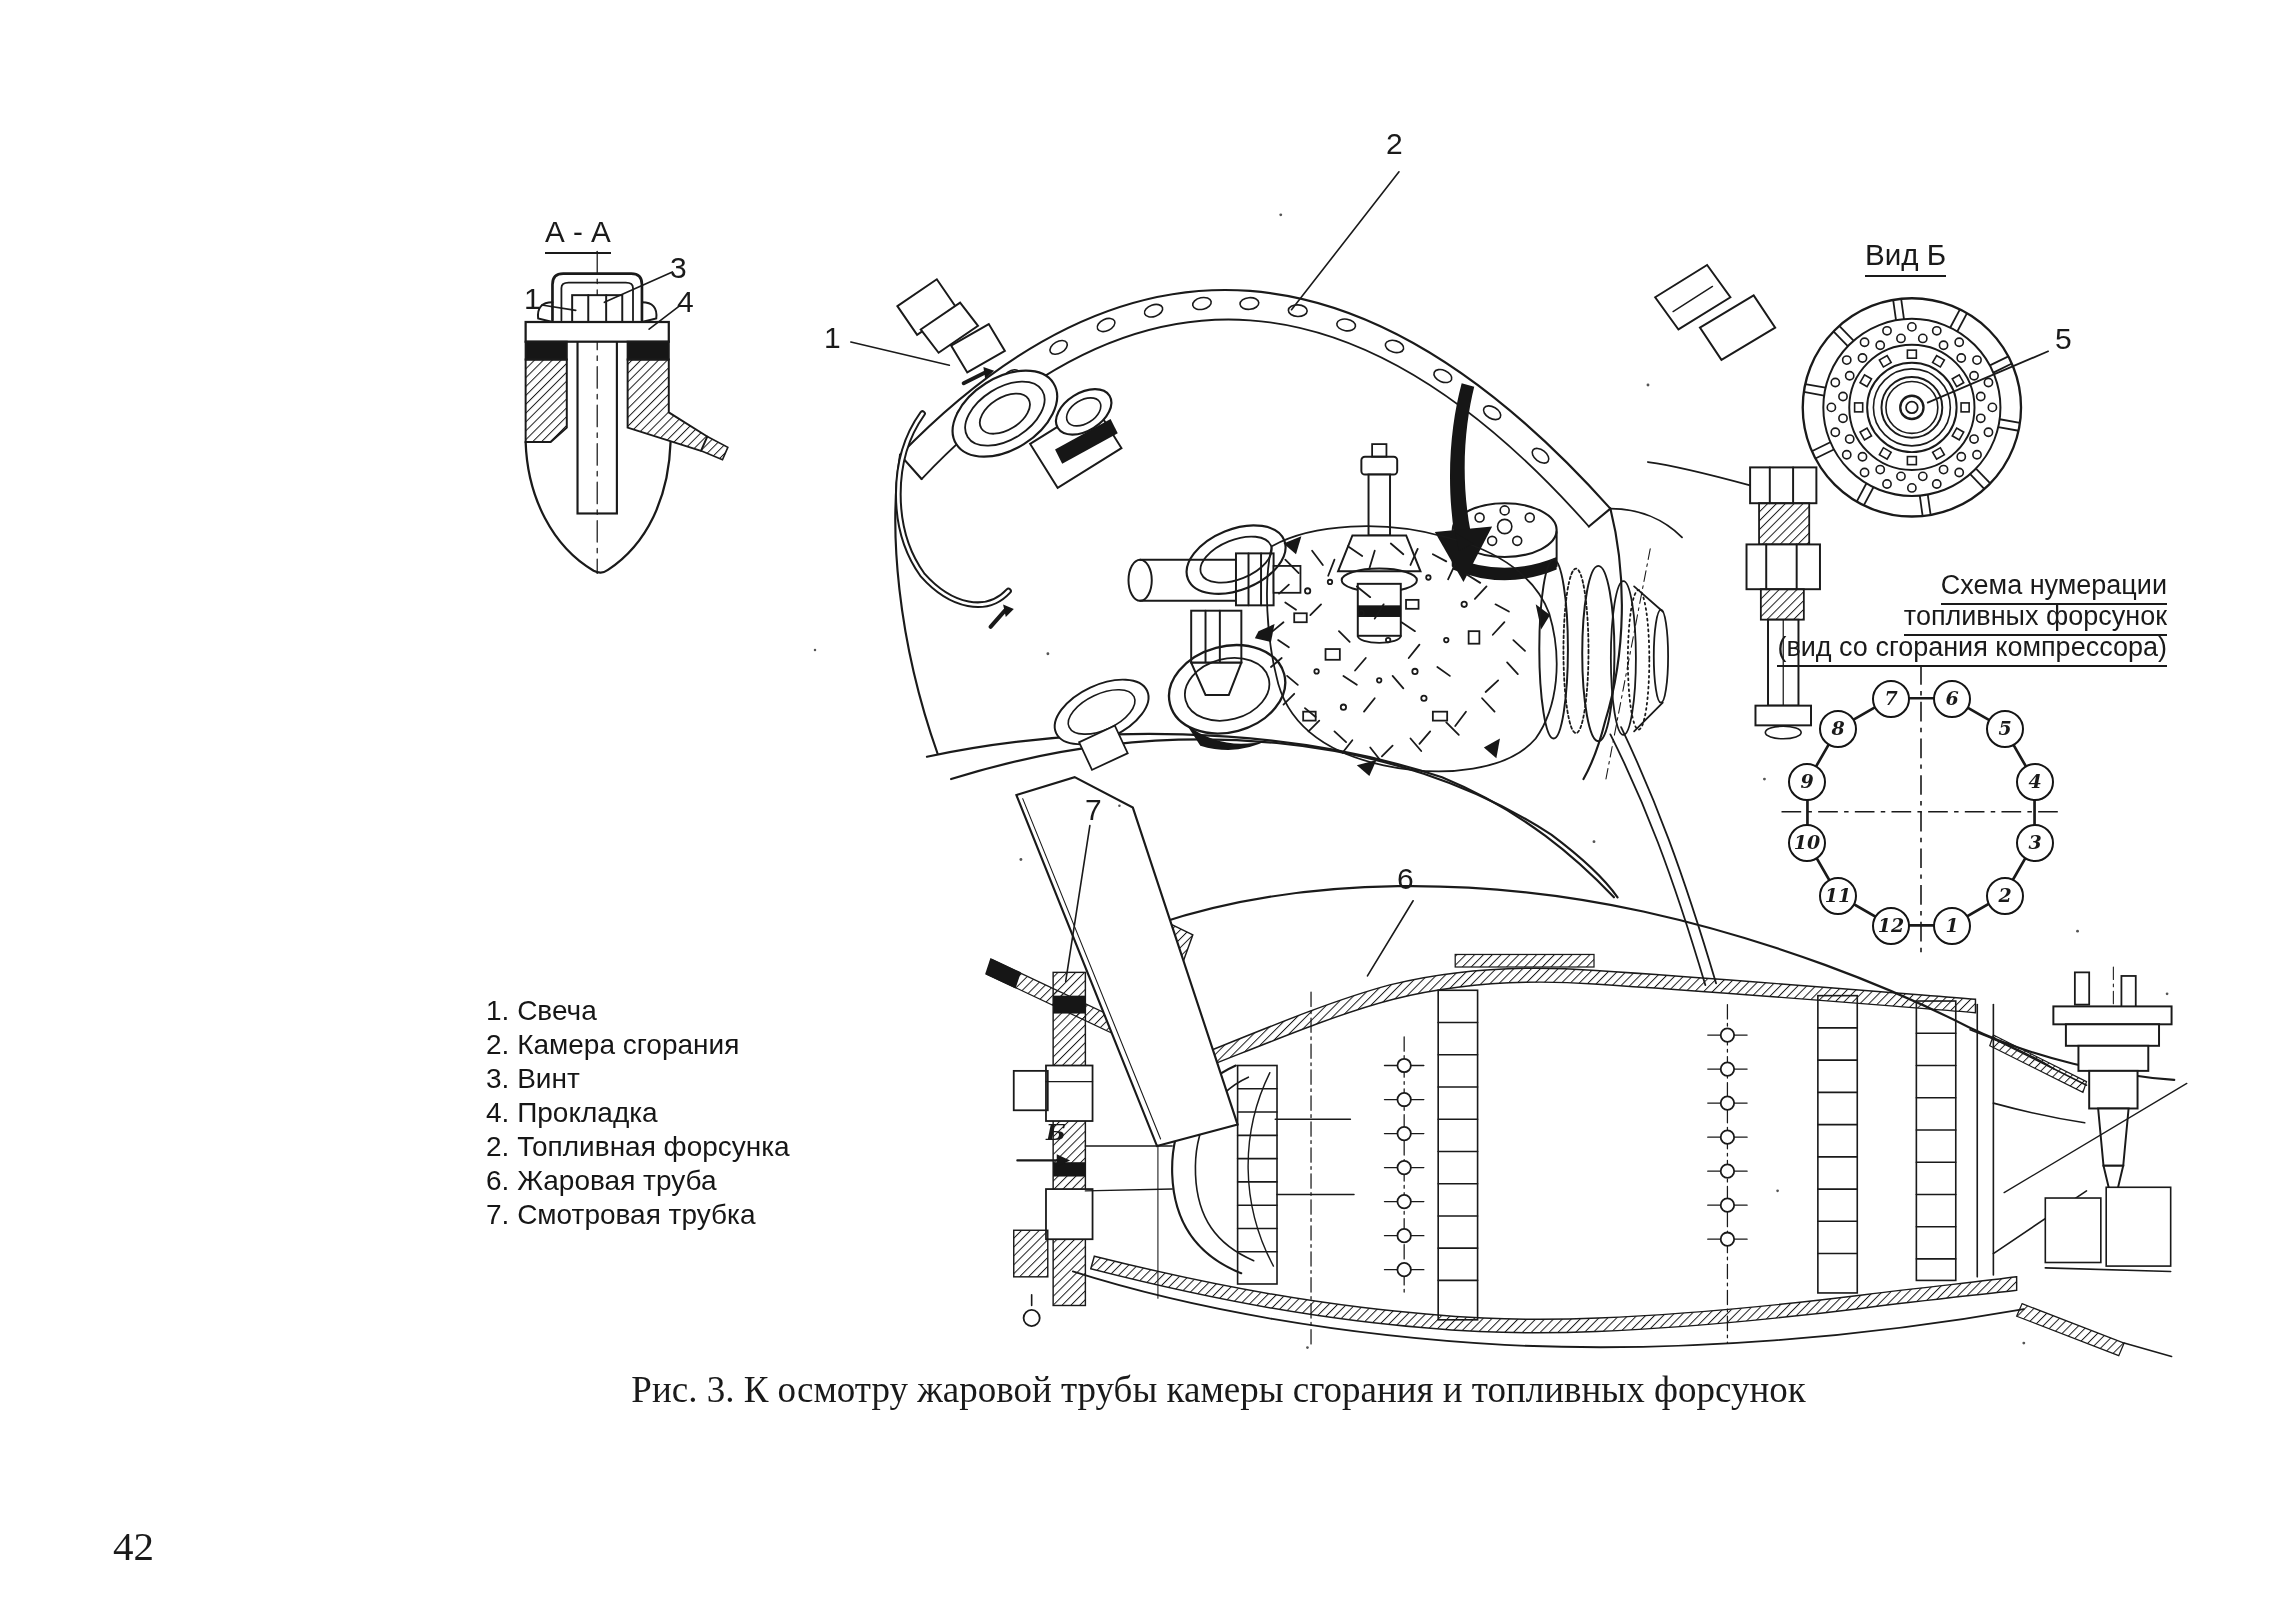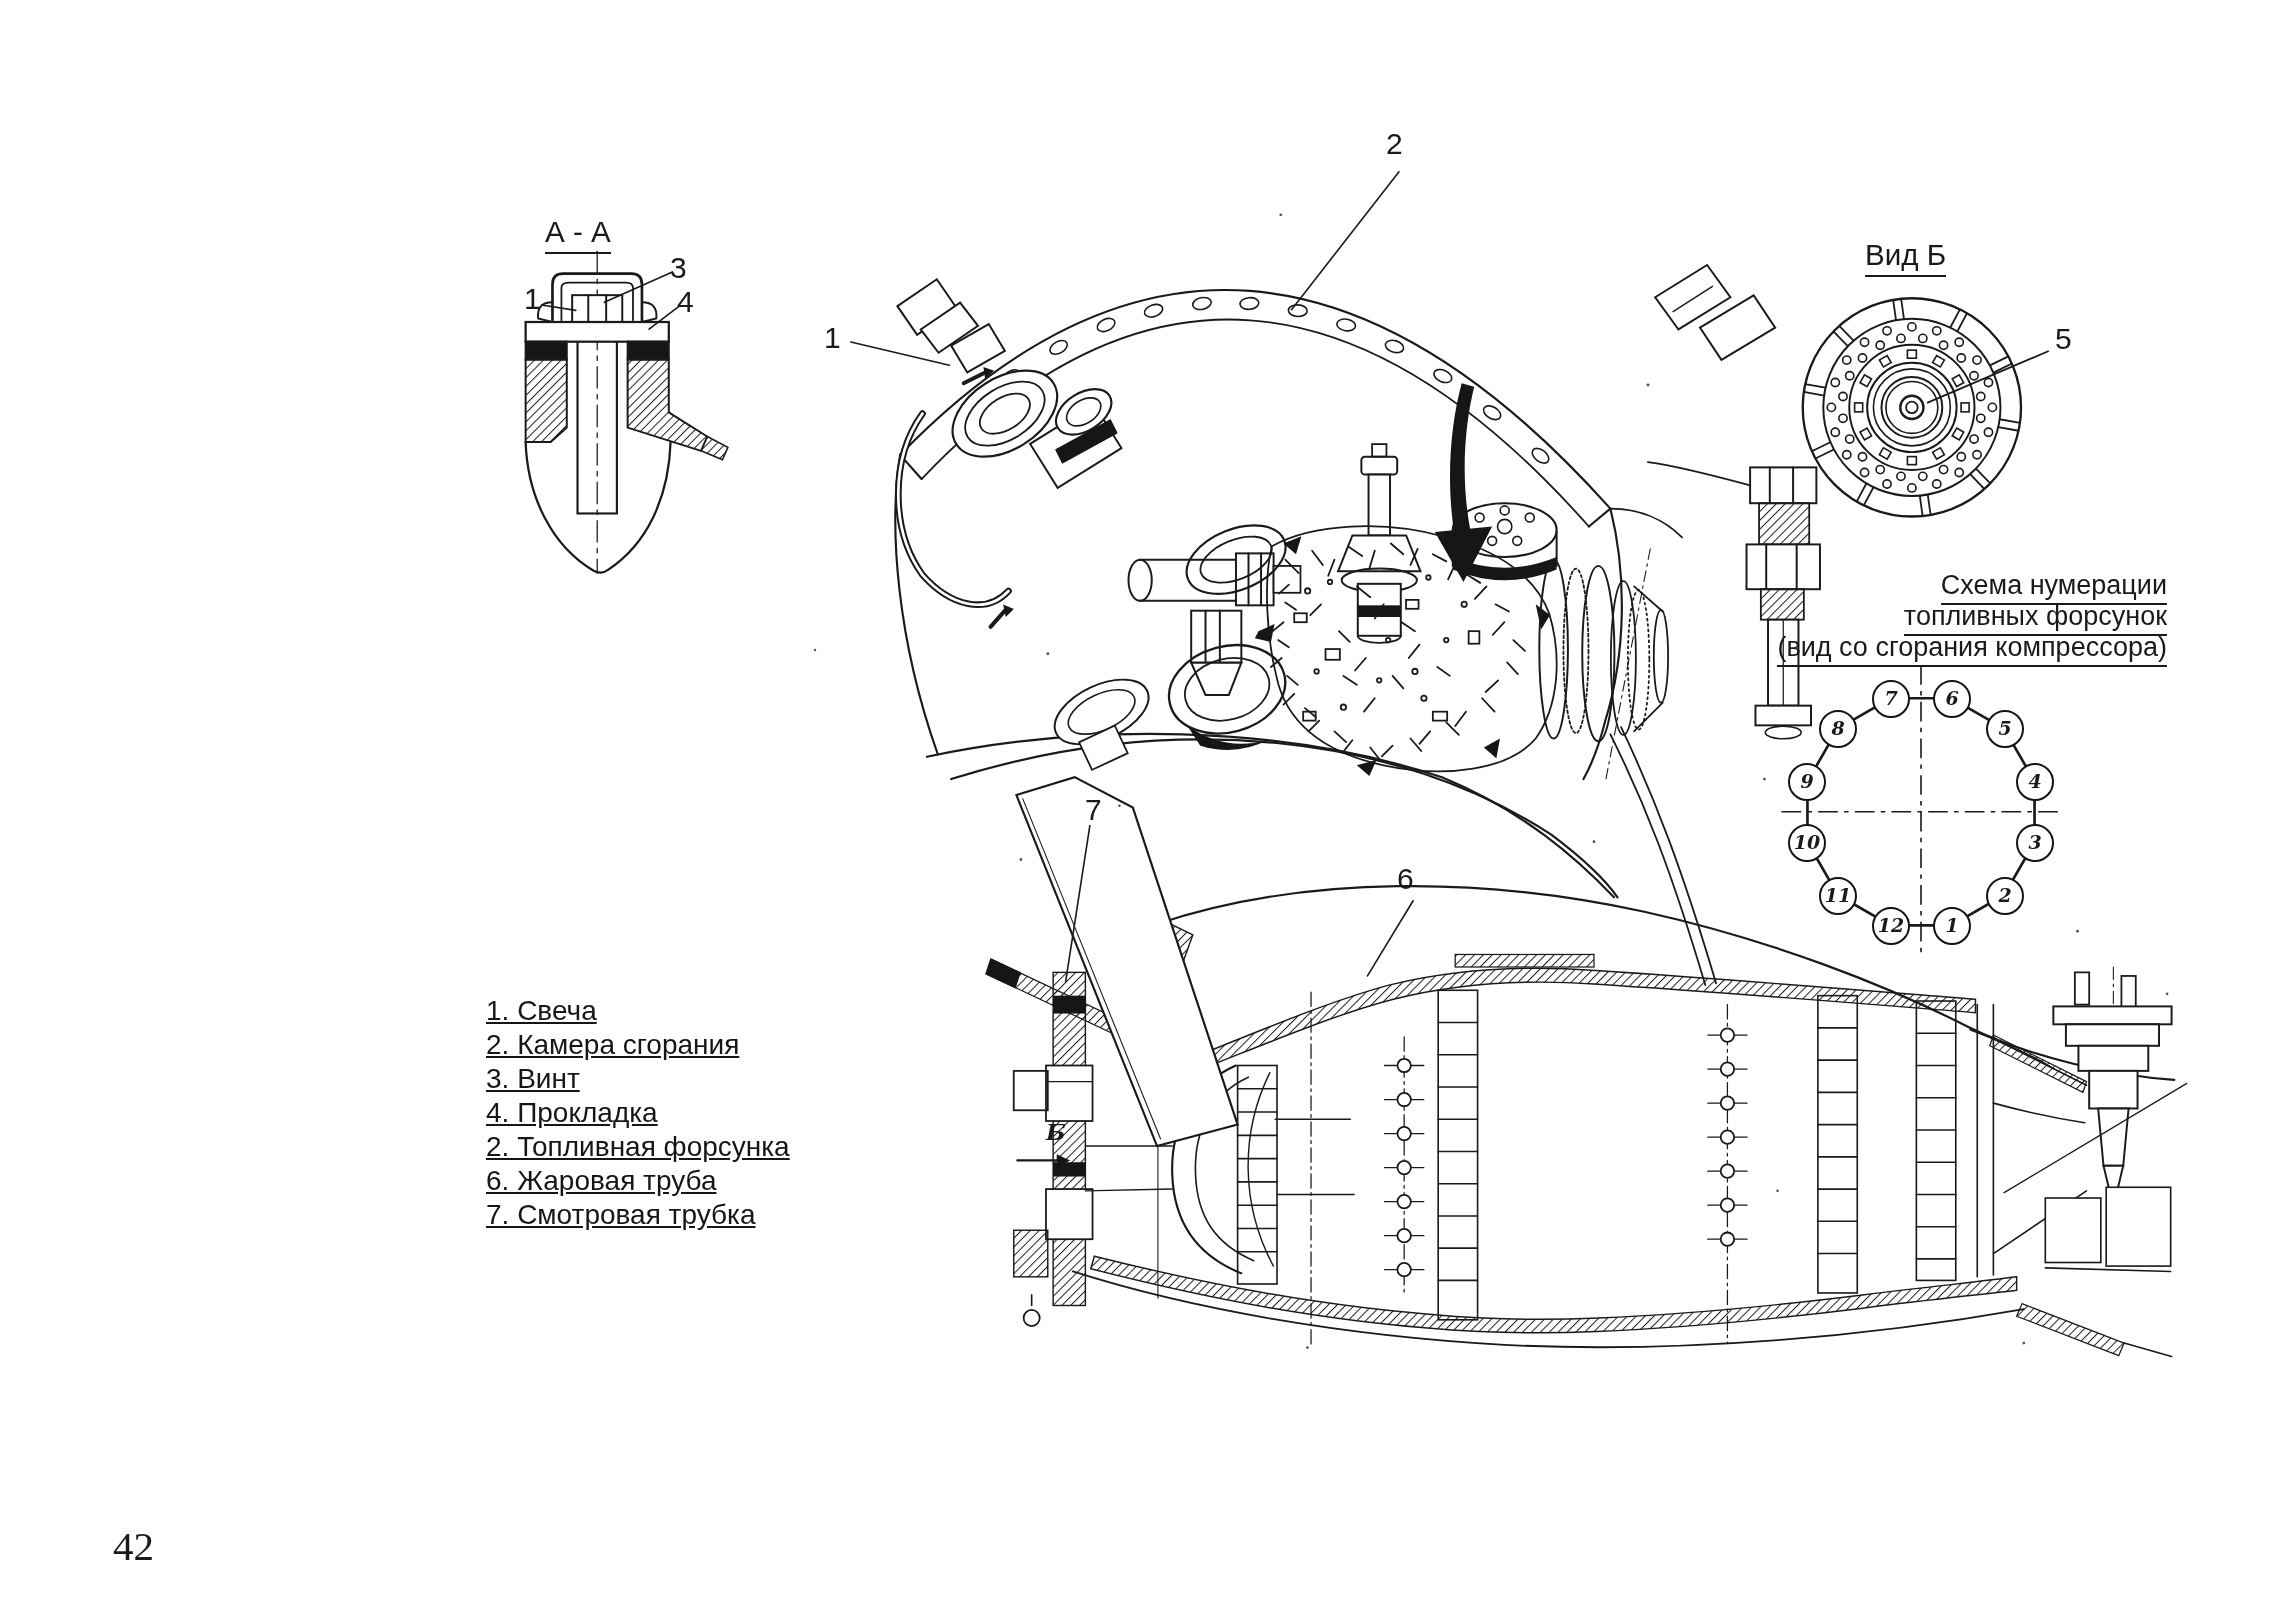--- a/index.html
+++ b/index.html
@@ -7,21 +7,21 @@
         font-family:"Liberation Sans",sans-serif;color:#1a1a1a;}
   .abs{position:absolute;}
   .t{position:absolute;white-space:nowrap;color:#1a1a1a;}
   .u{border-bottom:2.7px solid #1a1a1a;padding-bottom:2.7px;}
   .callout{font-size:30px;font-family:"Liberation Sans",sans-serif;}
   .dtitle{font-size:29.6px;font-family:"Liberation Sans",sans-serif;}
   .scheme-line{font-size:27px;line-height:31px;text-align:right;}
   .ring-num{position:absolute;box-sizing:border-box;width:38px;height:38px;border:2.7px solid #141414;
             border-radius:50%;background:#fff;text-align:center;line-height:32px;
             font-family:"DejaVu Serif",serif;font-style:italic;font-weight:bold;font-size:19px;z-index:5;}
-  .legend-item{font-size:28px;line-height:34px;font-family:"Liberation Sans",sans-serif;color:#161616;text-decoration:underline;}
+  .legend-item{font-size:28px;line-height:34px;font-family:"Liberation Sans",sans-serif;color:#161616;}
   .serif{font-family:"Liberation Serif",serif;}
   svg{position:absolute;overflow:visible;}
 </style>
 </head>
 <body>
 
 <div class="page">
 
   <svg width="0" height="0">
     <defs>
@@ -622,17 +622,18 @@
   <div class="abs" style="left:486px;top:994px;">
     <div class="legend-item">1. Свеча</div>
     <div class="legend-item">2. Камера сгорания</div>
     <div class="legend-item">3. Винт</div>
     <div class="legend-item">4. Прокладка</div>
     <div class="legend-item">2. Топливная форсунка</div>
     <div class="legend-item">6. Жаровая труба</div>
     <div class="legend-item">7. Смотровая трубка</div>
   </div>
 
+  <div class="t serif" style="left:502px;top:1368px;width:1433px;text-align:center;font-size:37px;white-space:nowrap;">Рис. 3. К осмотру жаровой трубы камеры сгорания и топливных форсунок</div>
 
   <div class="t serif" style="left:113px;top:1522px;font-size:41px;text-align:right;">42</div>
 
 </div>
 
 
 </body></html>

